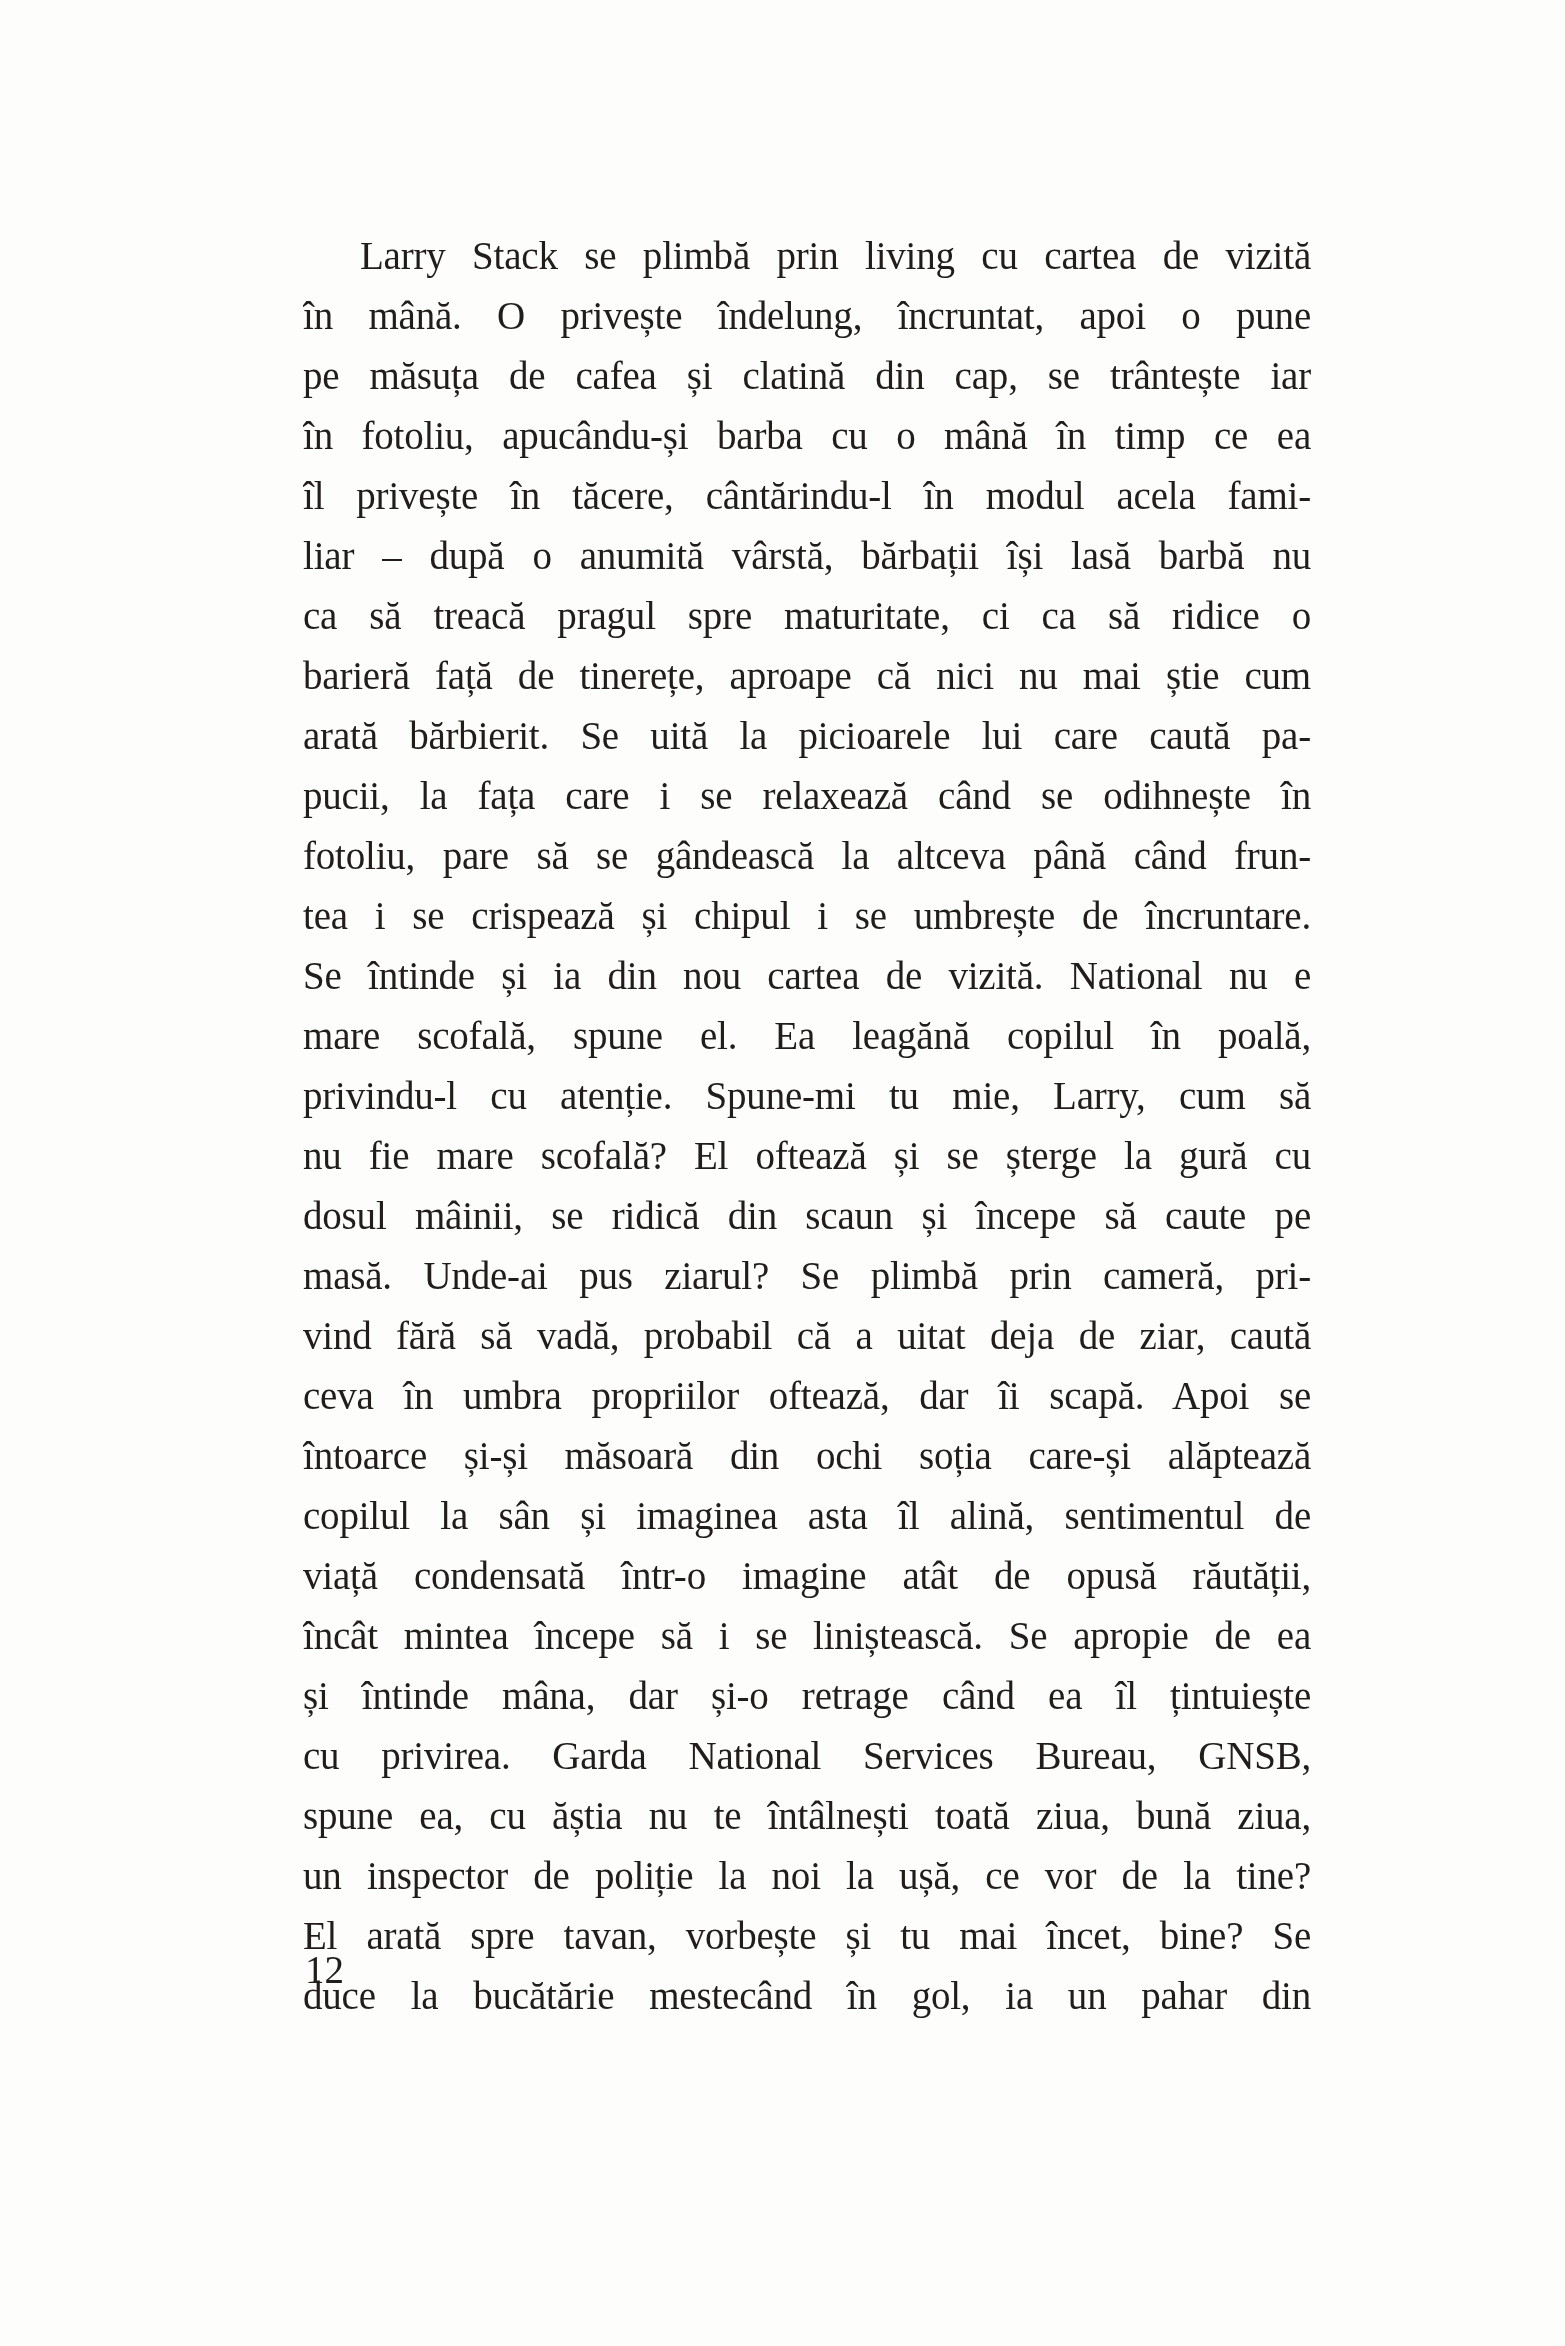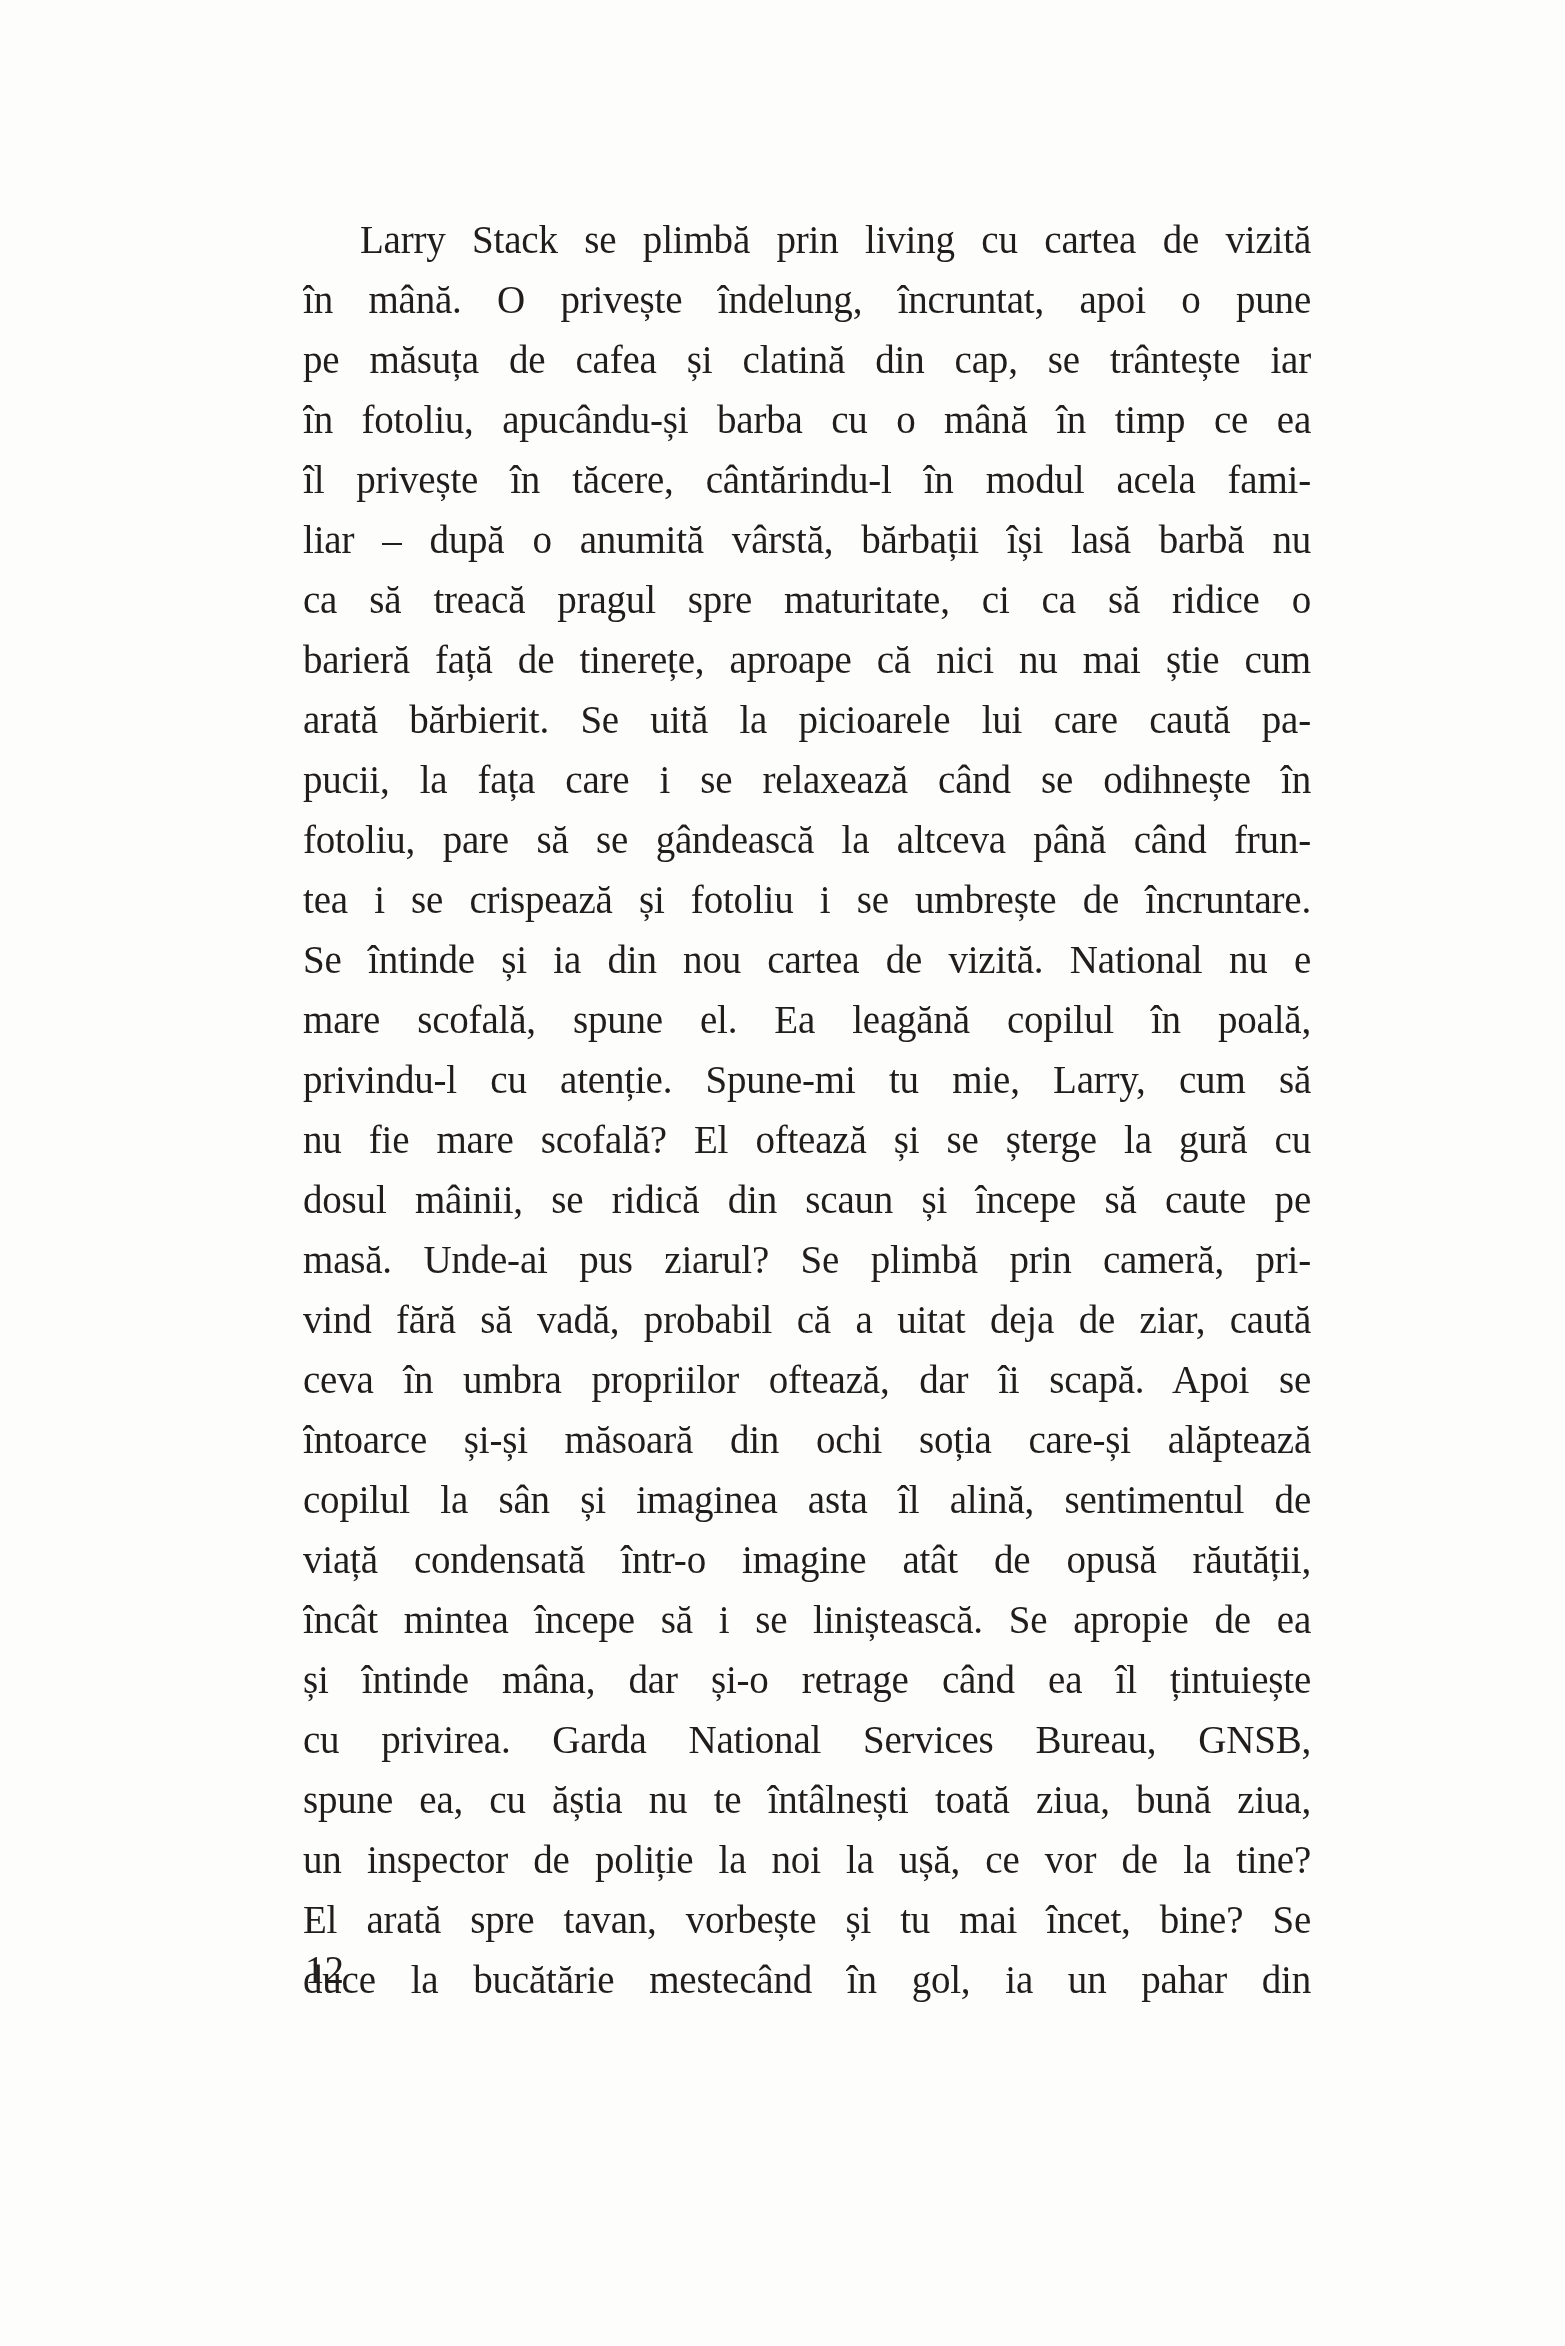--- a/index.html
+++ b/index.html
@@ -32,20 +32,21 @@
     line-height:60px;
     height:60px;
     letter-spacing:-0.2px;
     text-align:justify;
     text-align-last:justify;
     overflow:hidden;
     white-space:normal;
   }
   .text-line.indent{
     text-indent:57px;
+    margin-top:16px;
   }
   .page-number{
     position:absolute;
     left:305px;
     top:1950px;
     font-size:39px;
     line-height:1;
     letter-spacing:0;
   }
 </style>
@@ -58,21 +59,21 @@
       <div class="text-line">în mână. O privește îndelung, încruntat, apoi o pune</div>
       <div class="text-line">pe măsuța de cafea și clatină din cap, se trântește iar</div>
       <div class="text-line">în fotoliu, apucându-și barba cu o mână în timp ce ea</div>
       <div class="text-line">îl privește în tăcere, cântărindu-l în modul acela fami-</div>
       <div class="text-line">liar – după o anumită vârstă, bărbații își lasă barbă nu</div>
       <div class="text-line">ca să treacă pragul spre maturitate, ci ca să ridice o</div>
       <div class="text-line">barieră față de tinerețe, aproape că nici nu mai știe cum</div>
       <div class="text-line">arată bărbierit. Se uită la picioarele lui care caută pa-</div>
       <div class="text-line">pucii, la fața care i se relaxează când se odihnește în</div>
       <div class="text-line">fotoliu, pare să se gândească la altceva până când frun-</div>
-      <div class="text-line">tea i se crispează și fotoliu i se umbrește de încruntare.</div>
+      <div class="text-line">tea i se crispează și chipul i se umbrește de încruntare.</div>
       <div class="text-line">Se întinde și ia din nou cartea de vizită. National nu e</div>
       <div class="text-line">mare scofală, spune el. Ea leagănă copilul în poală,</div>
       <div class="text-line">privindu-l cu atenție. Spune-mi tu mie, Larry, cum să</div>
       <div class="text-line">nu fie mare scofală? El oftează și se șterge la gură cu</div>
       <div class="text-line">dosul mâinii, se ridică din scaun și începe să caute pe</div>
       <div class="text-line">masă. Unde-ai pus ziarul? Se plimbă prin cameră, pri-</div>
       <div class="text-line">vind fără să vadă, probabil că a uitat deja de ziar, caută</div>
       <div class="text-line">ceva în umbra propriilor oftează, dar îi scapă. Apoi se</div>
       <div class="text-line">întoarce și-și măsoară din ochi soția care-și alăptează</div>
       <div class="text-line">copilul la sân și imaginea asta îl alină, sentimentul de</div>

